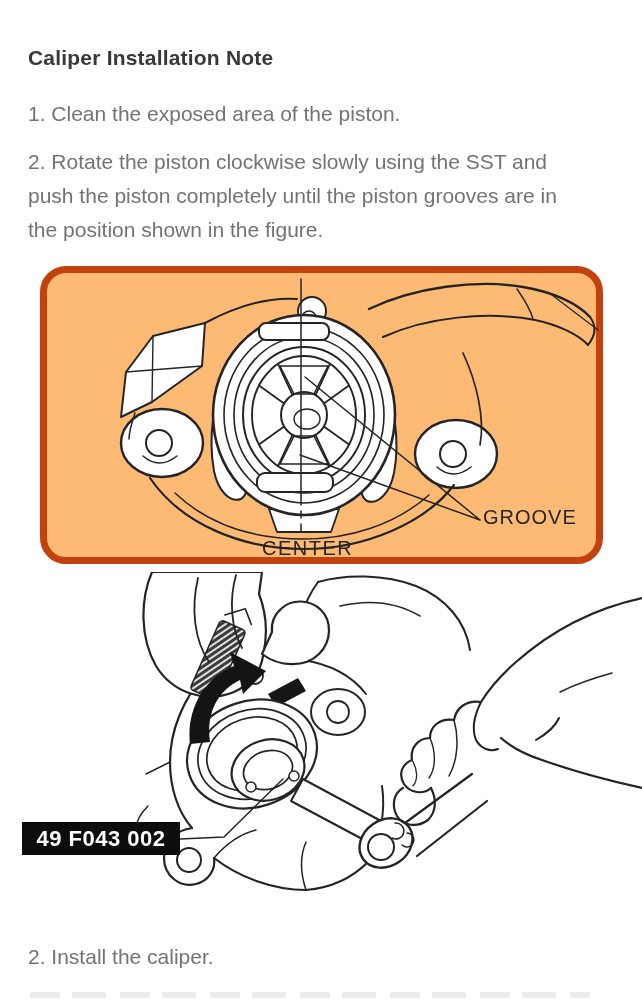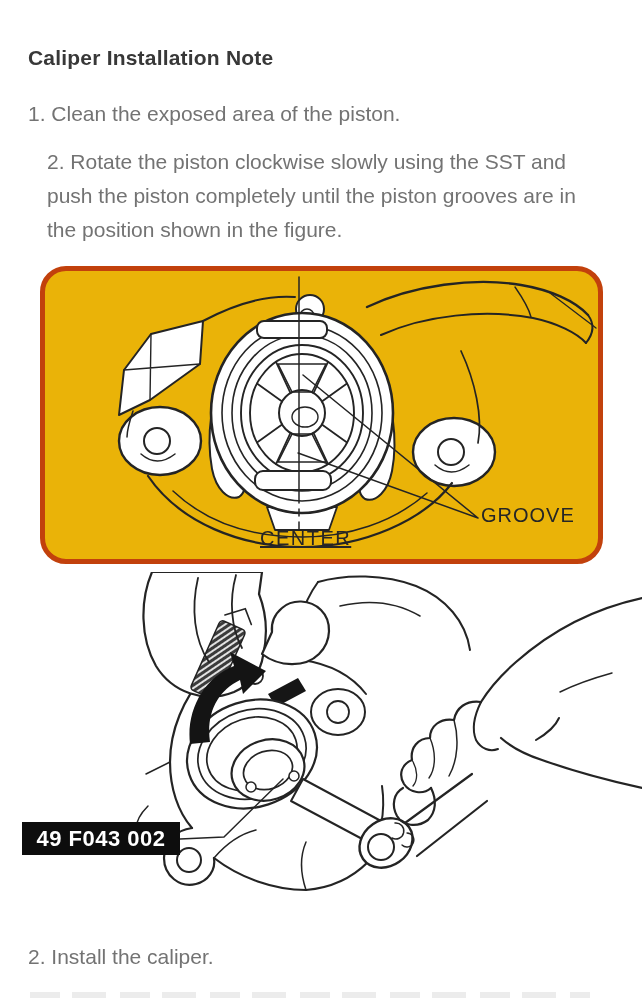--- a/index.html
+++ b/index.html
@@ -1,28 +1,28 @@
 <!DOCTYPE html>
 <html><head>
 <meta charset="utf-8">
 <style>
   html,body{margin:0;padding:0;background:#ffffff;}
   #page{position:relative;width:642px;height:1000px;background:#ffffff;overflow:hidden;
         font-family:"Liberation Sans","DejaVu Sans",sans-serif;}
   .heading{position:absolute;left:28px;top:46px;font-size:21px;font-weight:bold;color:#383838;letter-spacing:.2px;}
   .step{position:absolute;left:28px;color:#737373;font-size:21px;line-height:34px;white-space:pre-line;}
   #step1{top:97px;}
-  #step2{top:145px;width:595px;margin-left:19px;}
+  #step2{top:145px;width:595px;}
   #step3{top:940px;}
   #figure1{position:absolute;left:40px;top:266px;width:563px;height:298px;box-sizing:border-box;
-           border:5px solid #c2410c;border-radius:26px;background:#eab308;}
+           border:7px solid #c2410c;border-radius:26px;background:#fdba74;}
   #figure1 svg{position:absolute;left:0;top:0;width:557px;height:292px;}
   .figlabel{position:absolute;color:#262626;font-size:20px;letter-spacing:1px;}
   #label-groove{left:436px;top:233px;}
-  #label-center{left:215px;top:256px;letter-spacing:1.5px;text-decoration:underline;}
+  #label-center{left:215px;top:264px;letter-spacing:1.5px;}
   #figure2{position:absolute;left:0;top:572px;width:530px;height:362px;}
   #figure2 svg{position:absolute;left:0;top:0;width:642px;height:362px;}
   #tool-label{position:absolute;left:22px;top:250px;width:158px;height:33px;background:#0d0d0d;
               color:#ffffff;font-size:22px;font-weight:bold;text-align:center;line-height:33px;letter-spacing:.5px;}
   #cutoff-line{position:absolute;left:30px;top:992px;width:560px;height:6px;
      background:repeating-linear-gradient(90deg,#ececec 0 30px,transparent 30px 42px,#ececec 42px 76px,transparent 76px 90px);}
 </style>
 </head>
 <body>
 

